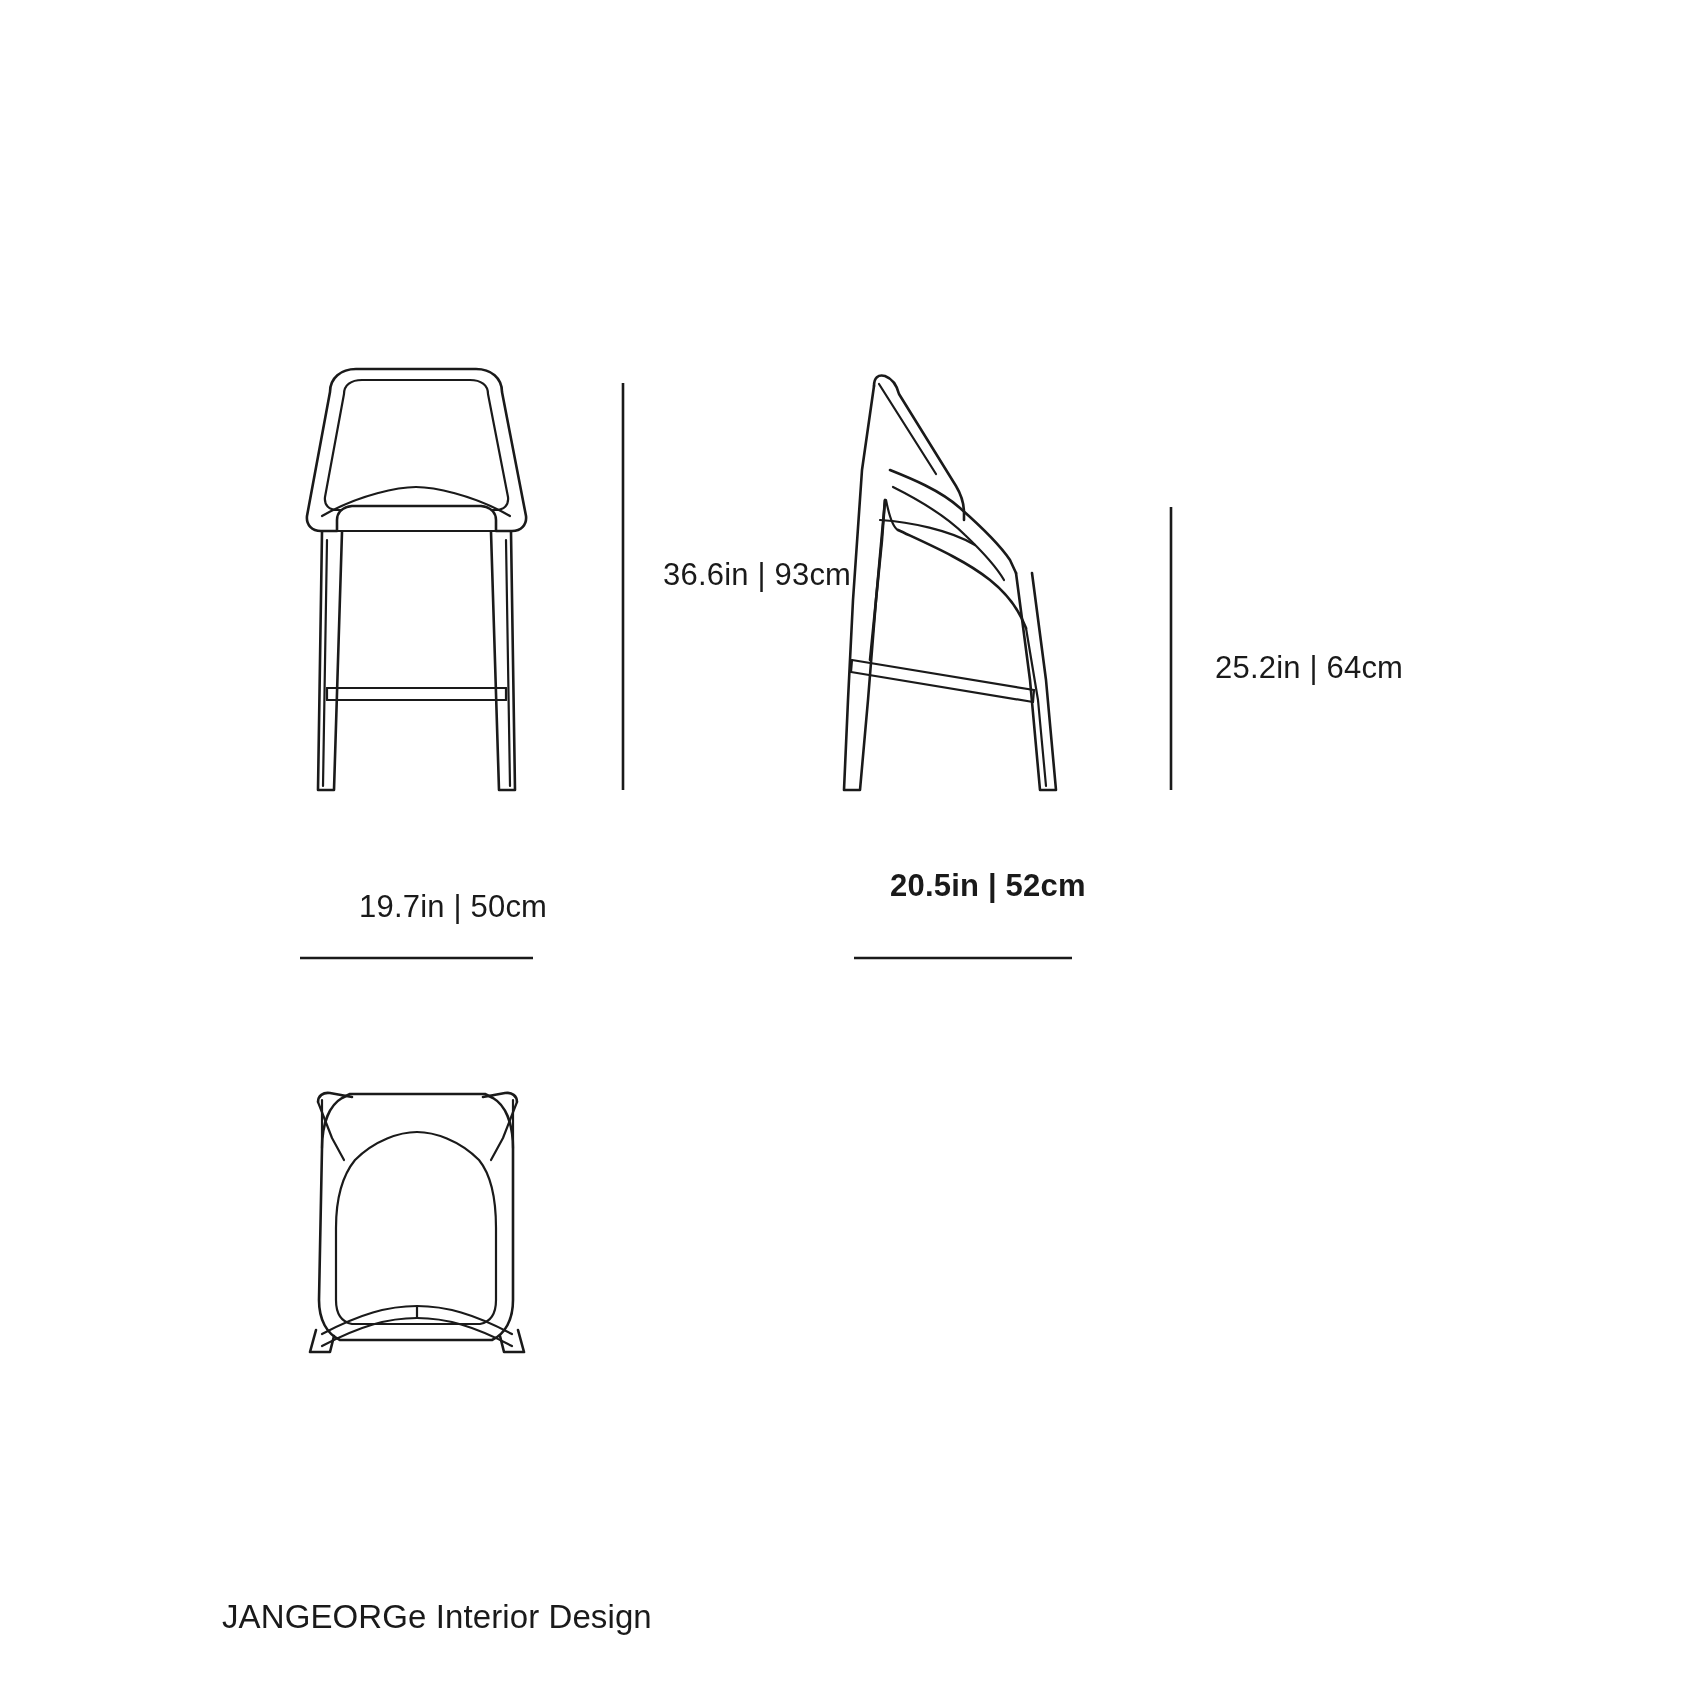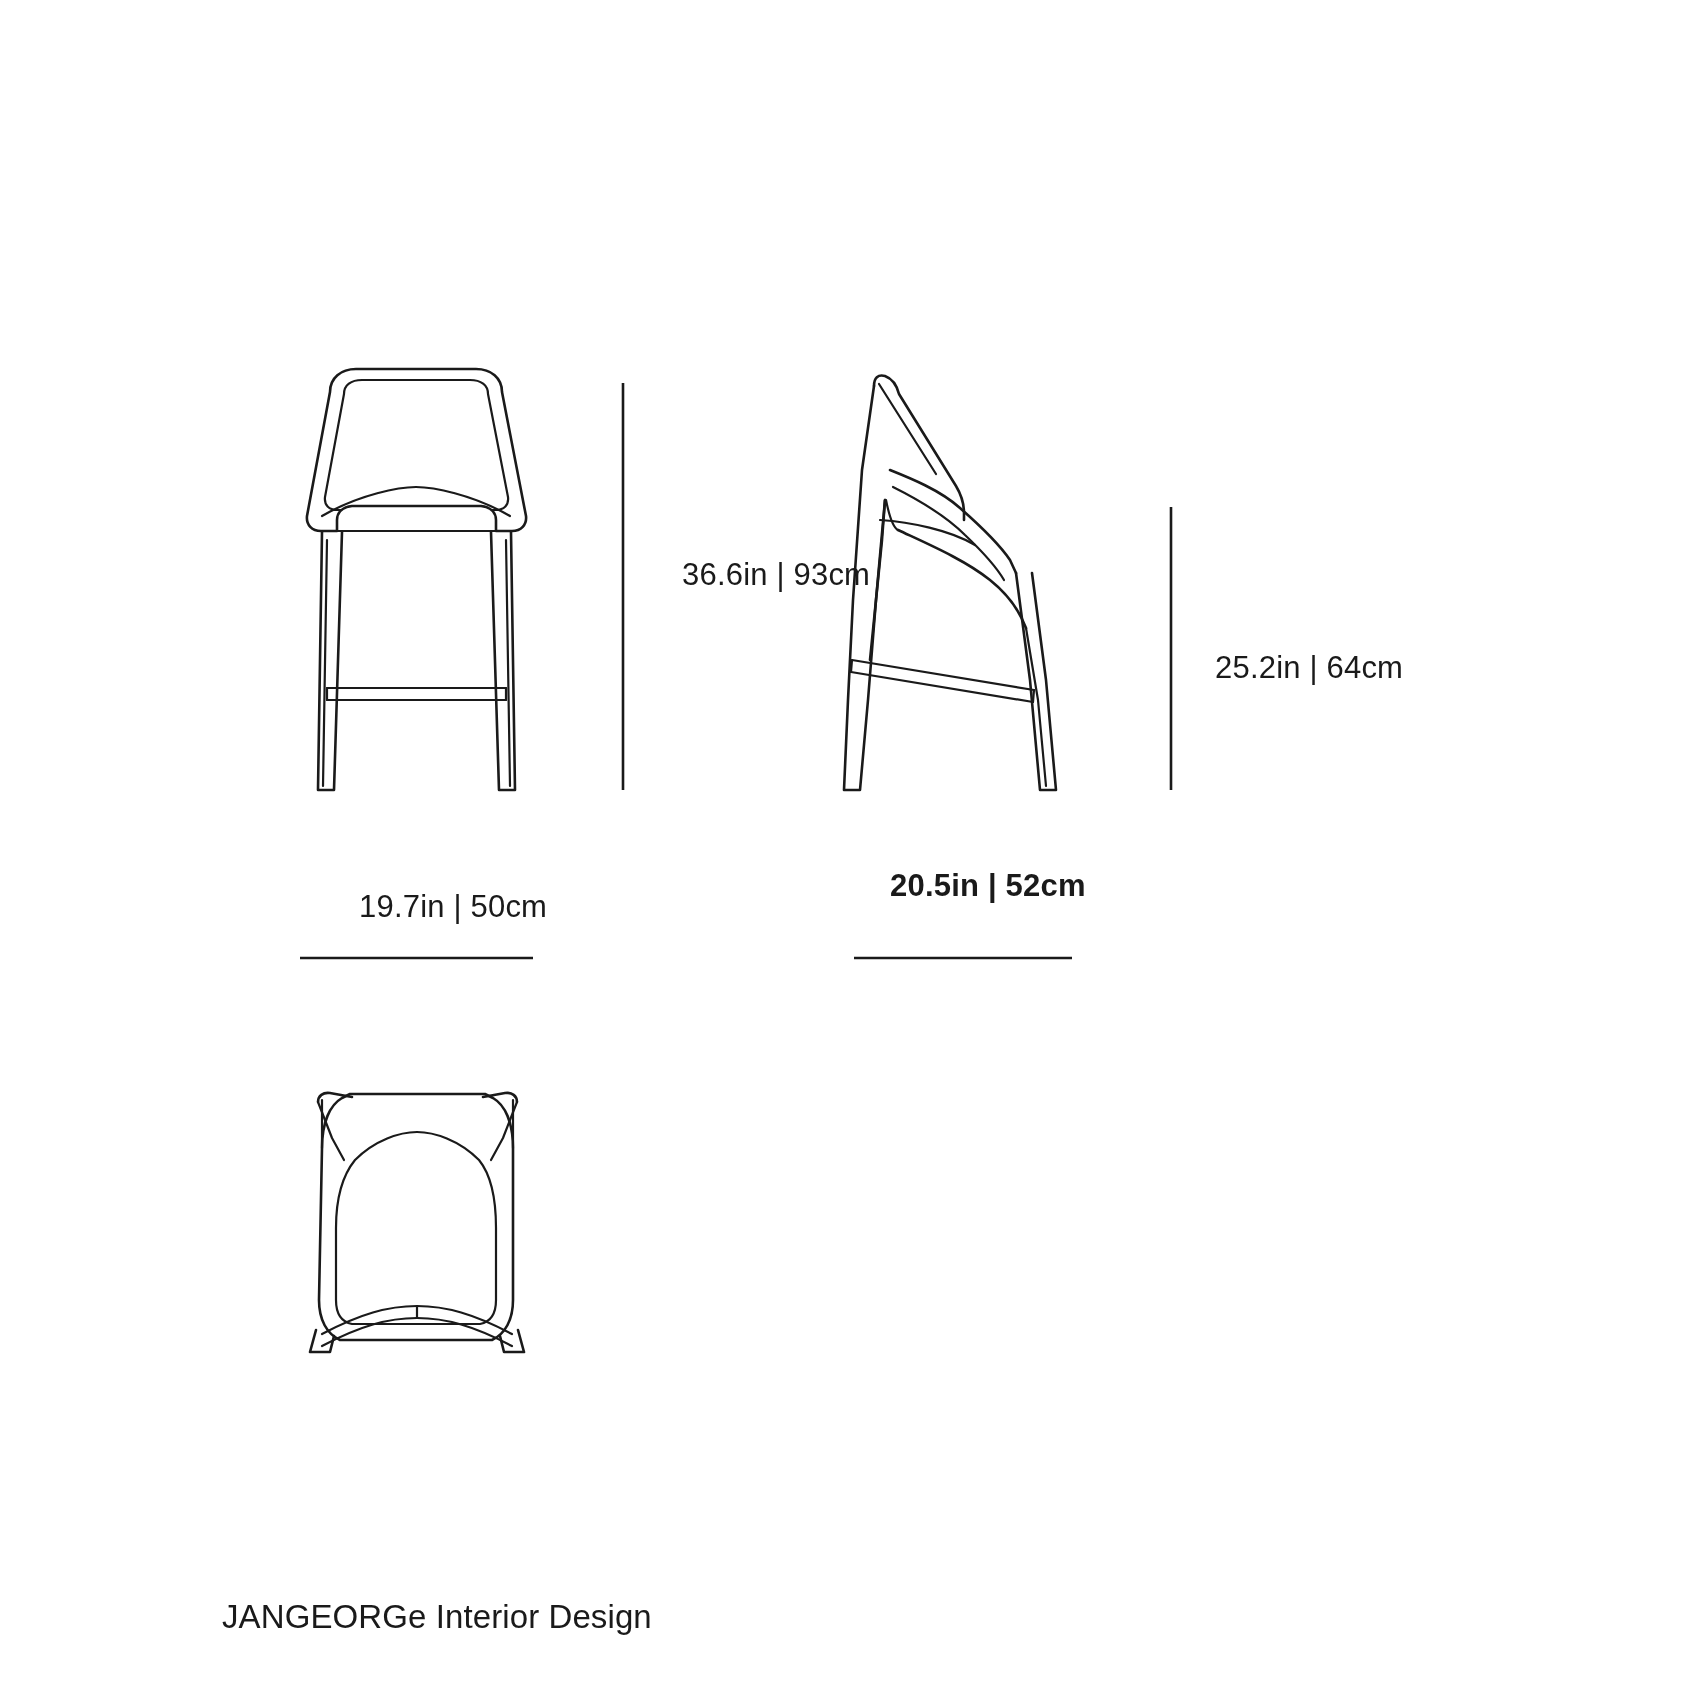--- a/index.html
+++ b/index.html
@@ -22,21 +22,20 @@
   .dim-label {
     position: absolute;
     font-size: 31px;
     letter-spacing: 0.2px;
     color: #1a1a1a;
     white-space: nowrap;
   }
   #height-front-label {
     left: 663px;
     top: 557px;
-    margin-left: 19px;
   }
   #height-side-label {
     left: 1215px;
     top: 650px;
   }
   #width-front-label {
     left: 318px;
     top: 889px;
     margin-left: 41px;
   }

